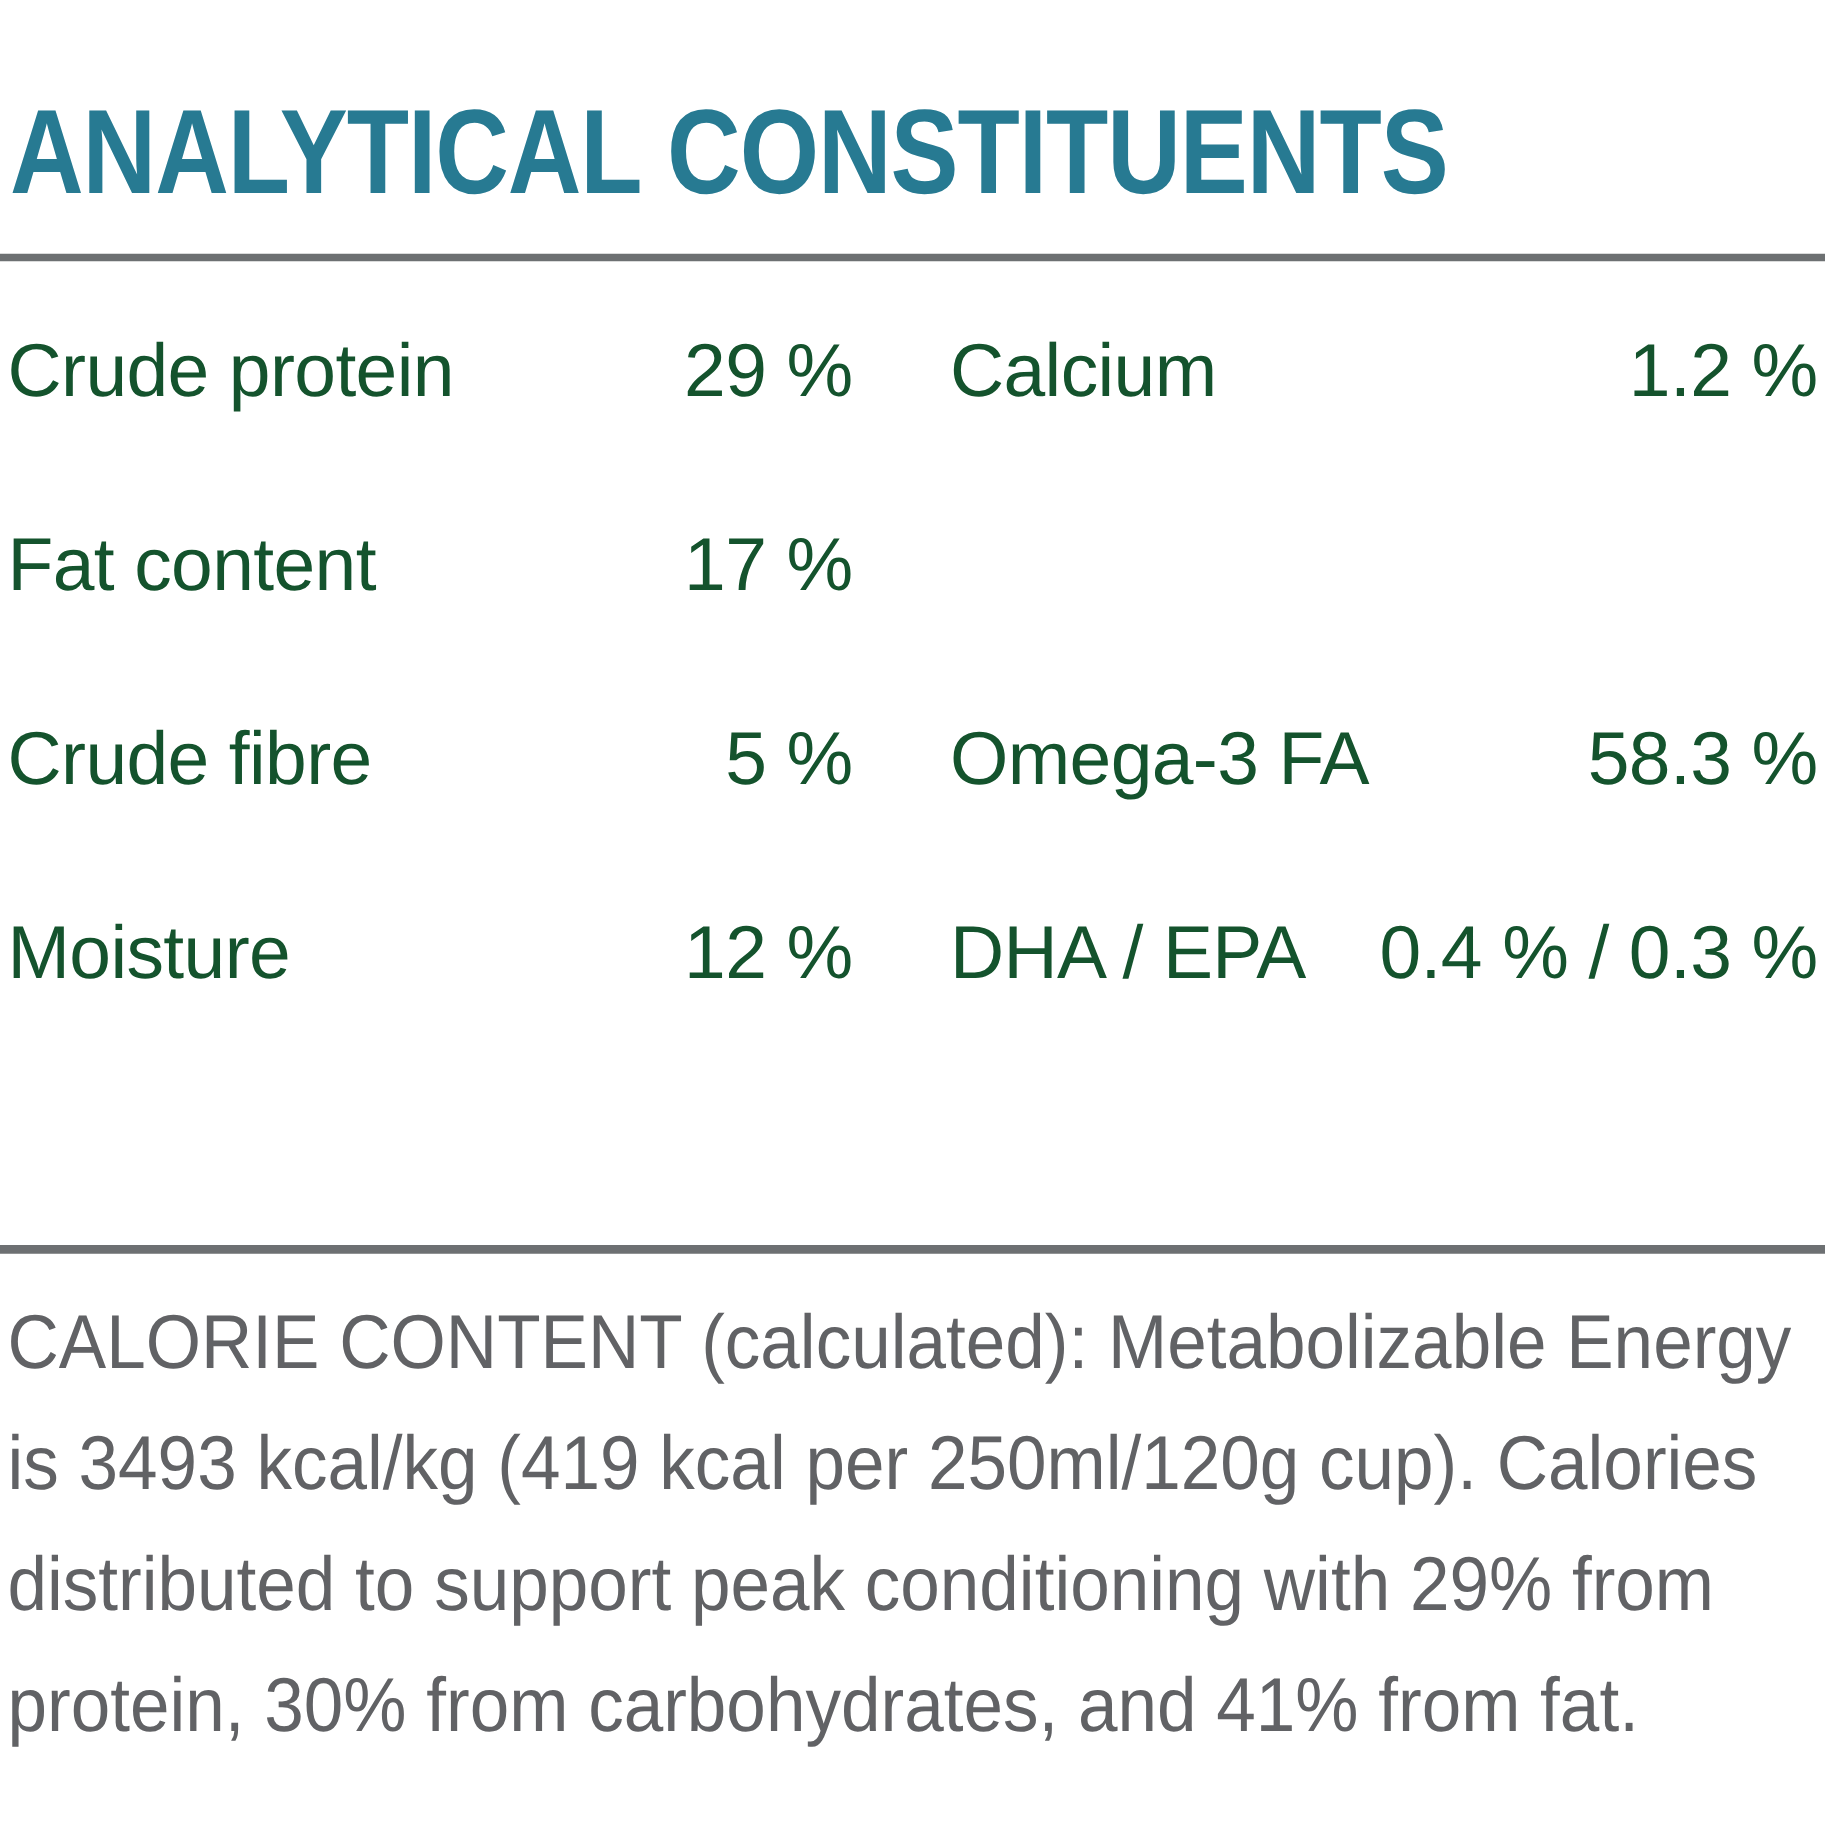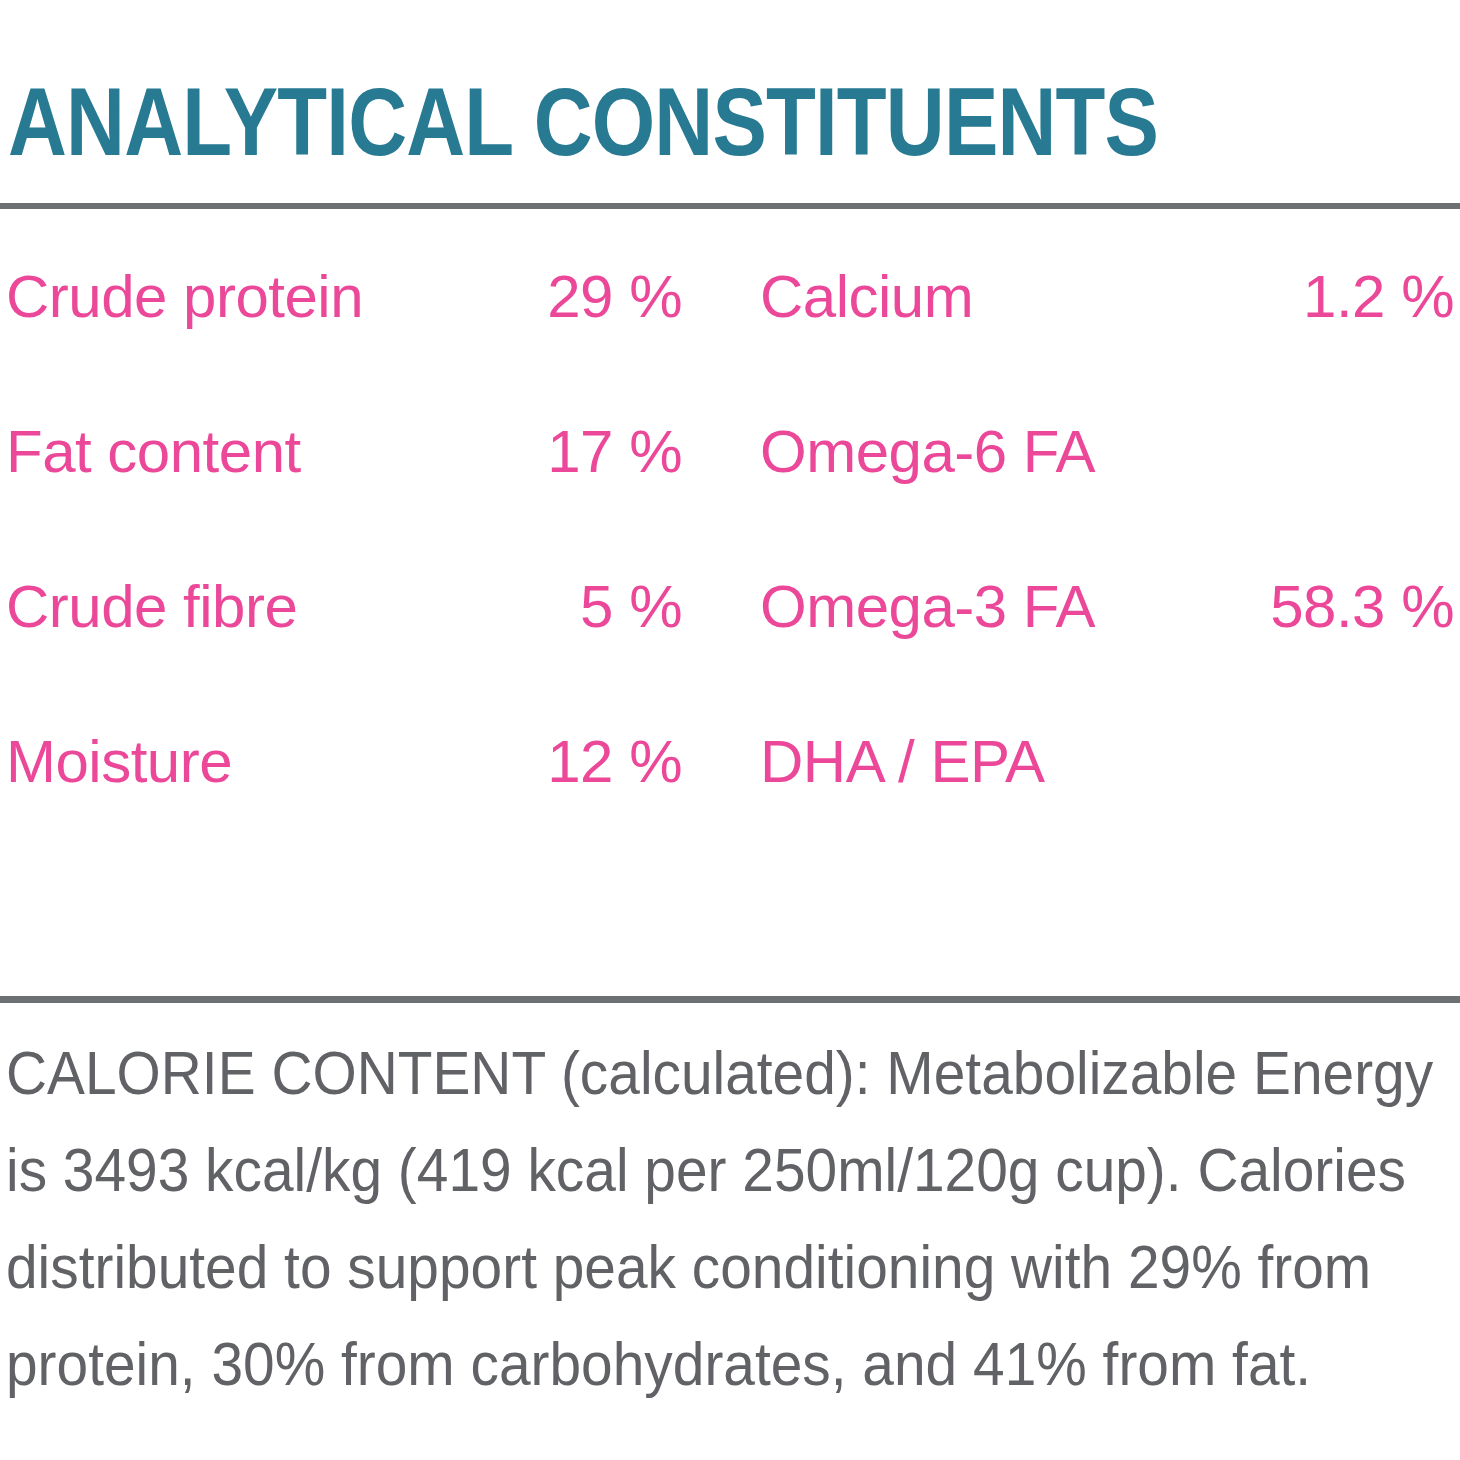--- a/index.html
+++ b/index.html
@@ -39,21 +39,21 @@
   .rule-top    { top: 203px; height: 6px; }
   .rule-bottom { top: 996px; height: 7px; }
 
   .constituents-table {
     position: absolute;
     left: 6px;
     right: 6px;
     top: 267px;
     display: grid;
     grid-template-columns: 676px 1fr;
-    color: #ec4899;
+    color: #14532d;
   }
   .col { display: block; }
   .col-right .t-row { padding-left: 78px; }
 
   .t-row {
     height: 155px;
     display: flex;
     justify-content: space-between;
     align-items: flex-start;
     font-size: 60px;
@@ -102,27 +102,27 @@
       <span class="t-label">Moisture</span>
       <span class="t-value">12 %</span>
     </div>
   </div>
   <div class="col col-right">
     <div class="t-row">
       <span class="t-label">Calcium</span>
       <span class="t-value">1.2 %</span>
     </div>
     <div class="t-row">
-      <span class="t-label">Omega-6 FA</span>
     </div>
     <div class="t-row">
       <span class="t-label">Omega-3 FA</span>
       <span class="t-value">58.3 %</span>
     </div>
     <div class="t-row">
       <span class="t-label">DHA / EPA</span>
+      <span class="t-value">0.4 % / 0.3 %</span>
     </div>
   </div>
 </div>
 
 <div class="rule rule-bottom"></div>
 
 <div class="calorie-paragraph">CALORIE CONTENT (calculated): Metabolizable Energy is 3493 kcal/kg (419 kcal per 250ml/120g cup). Calories distributed to support peak conditioning with 29% from protein, 30% from carbohydrates, and 41% from fat.</div>
 
 </body></html>

